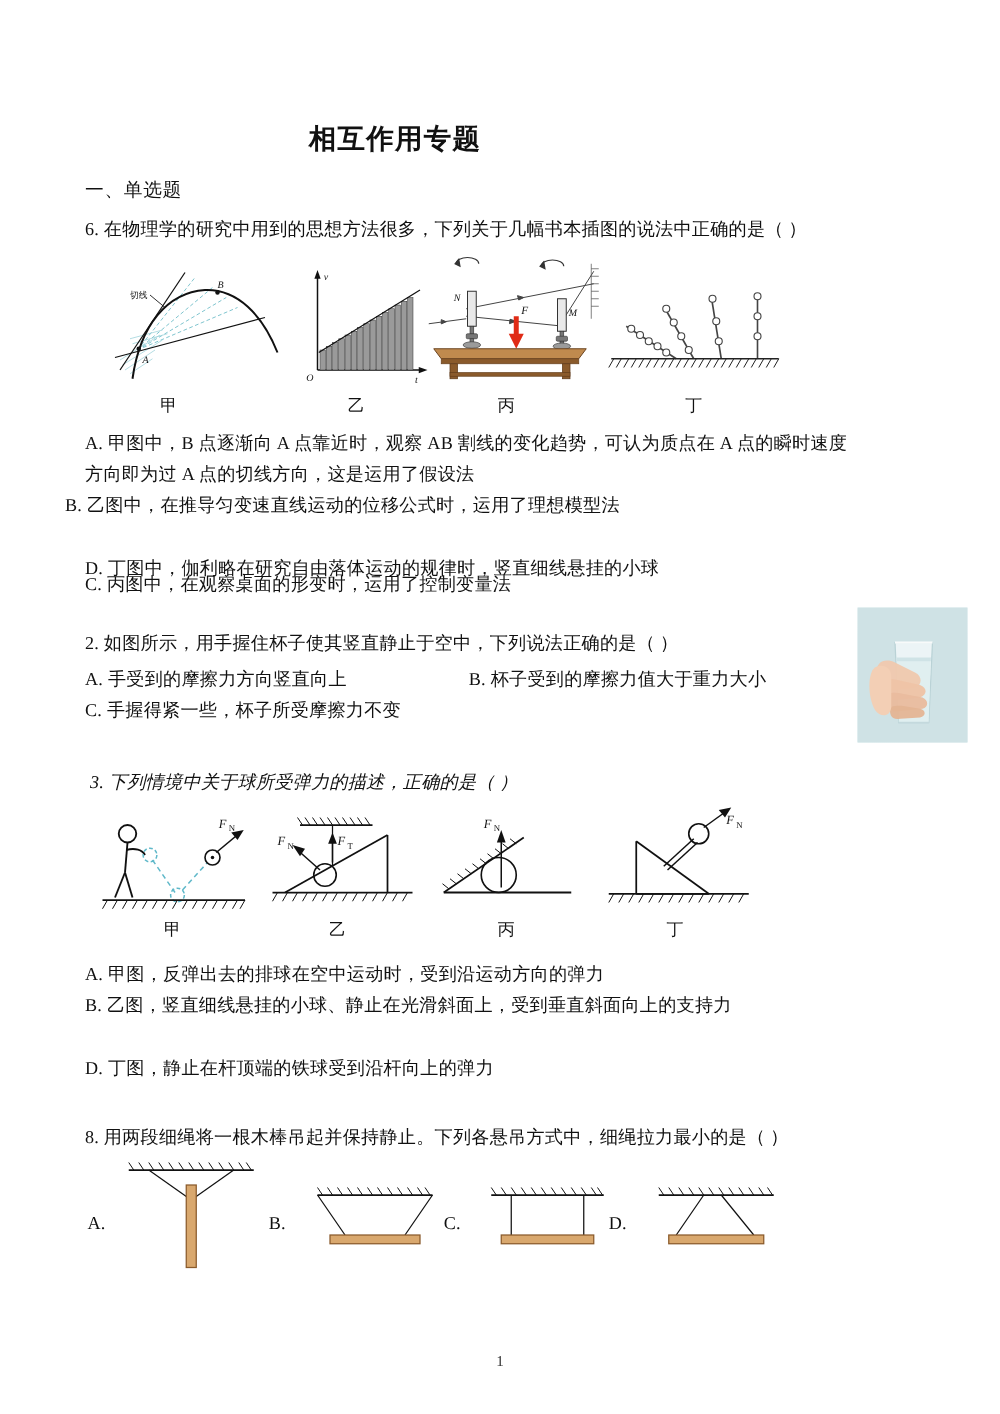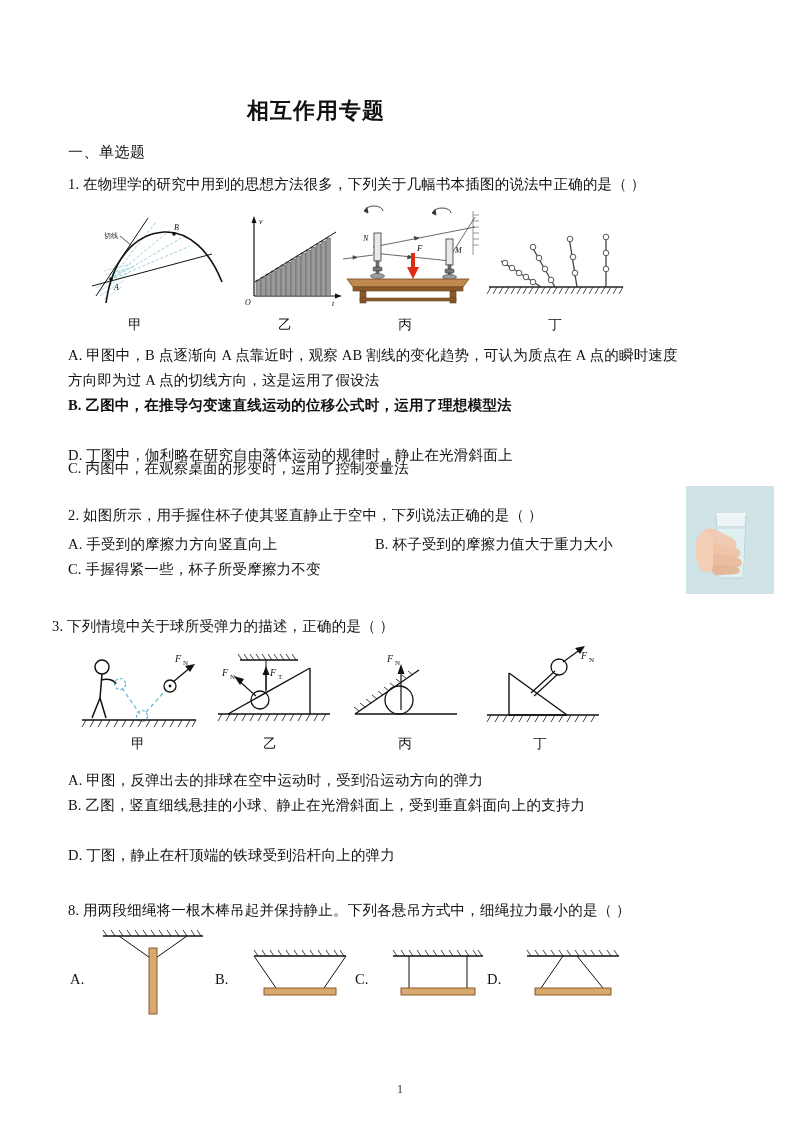--- a/index.html
+++ b/index.html
@@ -46,21 +46,21 @@
 </style>
 </head>
 <body>
 
 <div class="page">
 
   <div class="doc-title">相互作用专题</div>
 
   <div class="section-head">一、单选题</div>
 
-  <div class="q-line" style="left:68px; top:172px;">1. 在物理学的研究中用到的思想方法很多，下列关于几幅书本插图的说法中正确的是（      ）</div>
+  <div class="q-line" style="left:68px; top:172px;">6. 在物理学的研究中用到的思想方法很多，下列关于几幅书本插图的说法中正确的是（      ）</div>
 
   <div class="figbox" style="left:78px; top:208px; width:160px; height:100px;">
     <svg width="160" height="100" viewBox="0 0 160 100">
 
       <g stroke="#7fc5cf" stroke-width=".8" stroke-dasharray="3 2" fill="none">
         <line x1="32" y1="72" x2="78" y2="14"></line>
         <line x1="32" y1="72" x2="92" y2="22"></line>
         <line x1="32" y1="72" x2="103" y2="30"></line>
         <line x1="32" y1="72" x2="112" y2="38"></line>
       </g>
@@ -237,23 +237,23 @@
     </svg>
   </div>
 
   <div class="fig-label" style="left:115px; top:316px; width:40px;">甲</div>
   <div class="fig-label" style="left:265px; top:316px; width:40px;">乙</div>
   <div class="fig-label" style="left:385px; top:316px; width:40px;">丙</div>
   <div class="fig-label" style="left:535px; top:316px; width:40px;">丁</div>
 
   <div class="q-line" style="left:68px; top:343px;">A. 甲图中，B 点逐渐向 A 点靠近时，观察 AB 割线的变化趋势，可认为质点在 A 点的瞬时速度</div>
   <div class="q-line" style="left:68px; top:368px;">方向即为过 A 点的切线方向，这是运用了假设法</div>
-  <div class="q-line" style="left:68px; top:393px;font-weight:bold;">B. 乙图中，在推导匀变速直线运动的位移公式时，运用了理想模型法</div>
+  <div class="q-line" style="left:52px; top:393px;">B. 乙图中，在推导匀变速直线运动的位移公式时，运用了理想模型法</div>
   <div class="q-line" style="left:68px; top:418px;margin-top:38px;">C. 丙图中，在观察桌面的形变时，运用了控制变量法</div>
-  <div class="q-line" style="left:68px; top:443px;">D. 丁图中，伽利略在研究自由落体运动的规律时，静止在光滑斜面上</div>
+  <div class="q-line" style="left:68px; top:443px;">D. 丁图中，伽利略在研究自由落体运动的规律时，竖直细线悬挂的小球</div>
 
   <div class="q-line" style="left:68px; top:503px;">2. 如图所示，用手握住杯子使其竖直静止于空中，下列说法正确的是（      ）</div>
   <div class="q-line" style="left:68px; top:532px;">A. 手受到的摩擦力方向竖直向上</div>
   <div class="q-line" style="left:68px; top:557px;">C. 手握得紧一些，杯子所受摩擦力不变</div>
   <div class="q-line" style="left:375px; top:532px;">B. 杯子受到的摩擦力值大于重力大小</div>
 
   <div class="glass-photo">
     <svg width="88" height="108" viewBox="0 0 88 108">
       <rect x="0" y="0" width="88" height="108" fill="#cfe2e5"></rect>
 
@@ -267,21 +267,21 @@
       <path d="M 24 72 C 22 69, 28 67, 36 69 L 52 72 C 57 74, 57 80, 52 81 L 32 83 C 26 84, 24 79, 24 72 Z" fill="#e9bb9e" opacity=".96"></path>
       <path d="M 26 82 C 25 79, 31 78, 38 79 L 50 81 C 55 82, 55 87, 50 88 L 34 89 C 28 90, 26 87, 26 82 Z" fill="#e4b494" opacity=".95"></path>
 
       <path d="M 14 48 C 8 52, 8 72, 14 82 C 18 88, 26 88, 27 80 L 27 54 C 26 47, 19 45, 14 48 Z" fill="#f3cfb5"></path>
 
       <path d="M 30 28 L 60 28" stroke="#ffffff" stroke-width="1.6" opacity=".9"></path>
       <path d="M 33 92 L 57 92" stroke="#c4d9dd" stroke-width="1.4"></path>
     </svg>
   </div>
 
-  <div class="q-line" style="left:52px; top:614px;">3. 下列情境中关于球所受弹力的描述，正确的是（      ）</div>
+  <div class="q-line" style="left:72px; top:614px;font-style:italic;">3. 下列情境中关于球所受弹力的描述，正确的是（      ）</div>
 
   <div class="figbox" style="left:78px; top:650px; width:125px; height:82px;">
     <svg width="125" height="82" viewBox="0 0 125 82">
 
       <circle cx="24" cy="17" r="7" fill="none" stroke="#111" stroke-width="1.5"></circle>
       <line x1="24" y1="24" x2="22" y2="48" stroke="#111" stroke-width="1.5"></line>
       <line x1="22" y1="48" x2="14" y2="68" stroke="#111" stroke-width="1.5"></line>
       <line x1="22" y1="48" x2="28" y2="68" stroke="#111" stroke-width="1.5"></line>
       <path d="M 23 30 C 30 28, 36 30, 38 34" stroke="#111" stroke-width="1.5" fill="none"></path>
 

